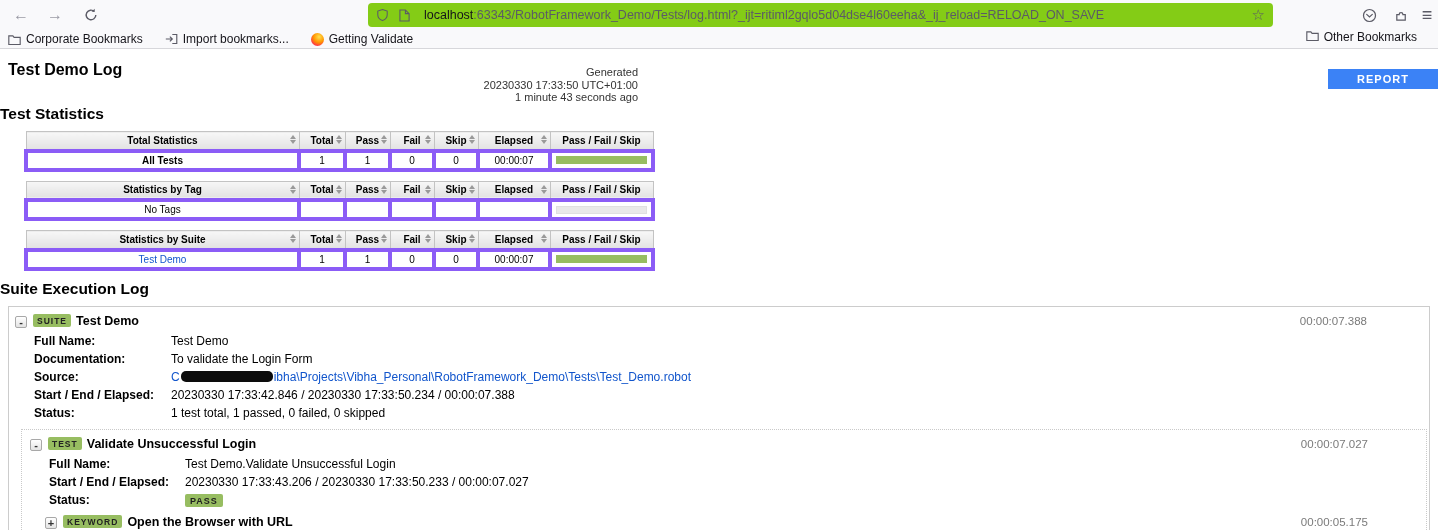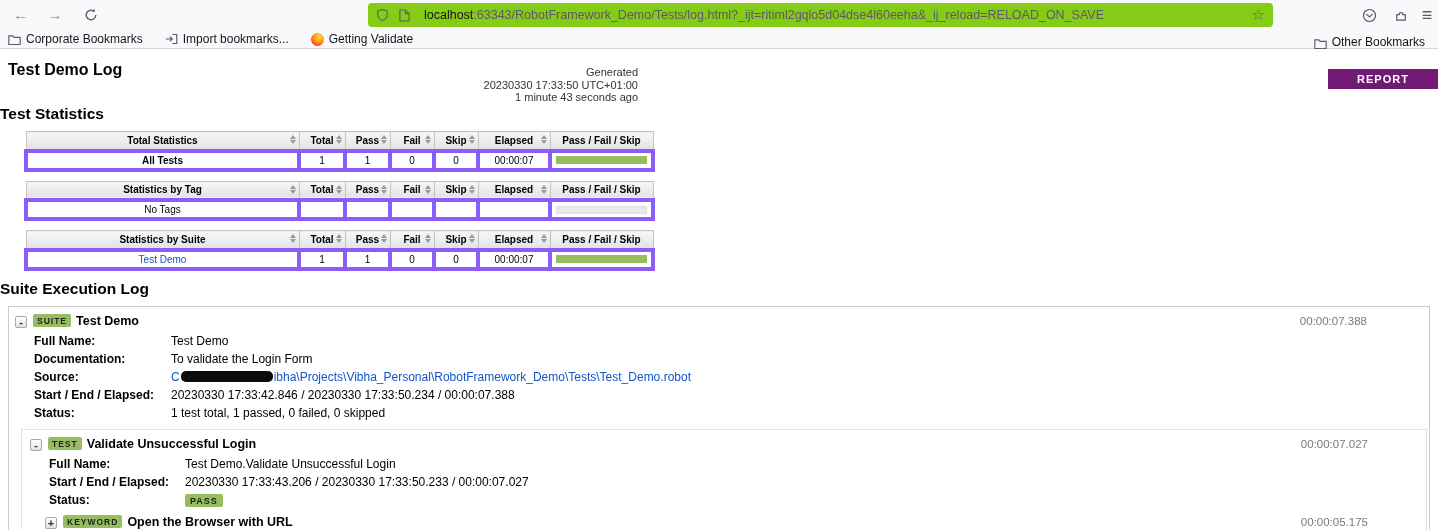--- a/index.html
+++ b/index.html
@@ -25,26 +25,26 @@
   #pocket { left: 1356px; } #extensions { left: 1388px; }
   #menu { left: 1414px; font-size: 18px; }
 
   .bookmarksbar { position: relative; height: 19px; background: #f9f9fb;
                   border-bottom: 1px solid #d7d7db; display: flex; align-items: center;
                   padding-left: 8px; font-size: 12px; color: #15141a; }
   .bm-item { display: flex; align-items: center; margin-right: 22px; cursor: pointer; white-space: nowrap; }
   .bm-item svg, .bm-item .ffx { margin-right: 5px; }
   .ffx { width: 13px; height: 13px; border-radius: 50%;
          background: radial-gradient(circle at 62% 30%, #ffe14d 0%, #ff9500 45%, #ff3647 75%, #d5355f 100%); }
-  .bm-right { position: absolute; right: 13px; top: 0; height: 19px; display: flex; align-items: flex-end; margin-left: 28px; }
+  .bm-right { position: absolute; right: 21px; top: 0; height: 19px; display: flex; align-items: flex-start; margin-left: 28px; }
 
   
   .page { position: relative; background: #fff; height: 481px; }
   .report-btn { position: absolute; top: 8px; right: 0; width: 110px; height: 20px;
-                background: #701a75; color: #fff; font-size: 11px; font-weight: bold;
+                background: #3b82f6; color: #fff; font-size: 11px; font-weight: bold;
                 letter-spacing: 1px; text-align: center; line-height: 20px; cursor: pointer; }
   h1 { font-size: 16px; font-weight: bold; margin: 12px 0 0 8px; color: #000; }
   .generated { position: absolute; left: 0; top: 5px; width: 638px; text-align: right;
                font-size: 11px; line-height: 12.5px; color: #333; }
   h2 { font-size: 15.5px; font-weight: bold; margin: 26px 0 8px 0; color: #000; }
   h2.exec { margin-top: 3px; }
 
   table.stat { border-collapse: collapse; table-layout: fixed; width: 627px;
                margin: 0 0 9px 24px; font-size: 10px; }
   table.stat th { background: linear-gradient(#f7f7f7, #e2e2e2); border: 1px solid #c3c3c3;

